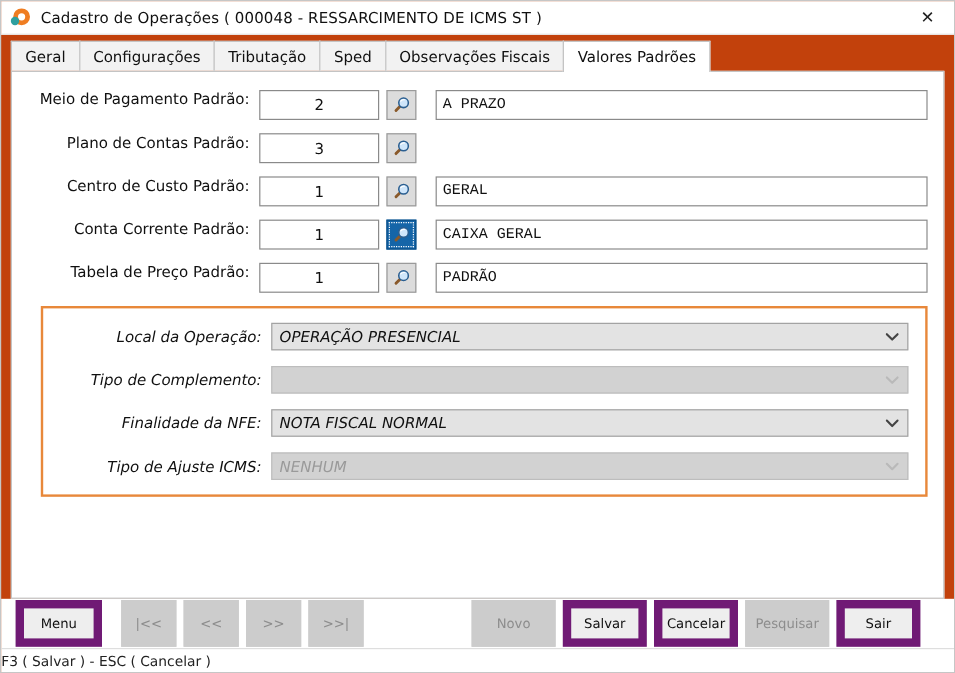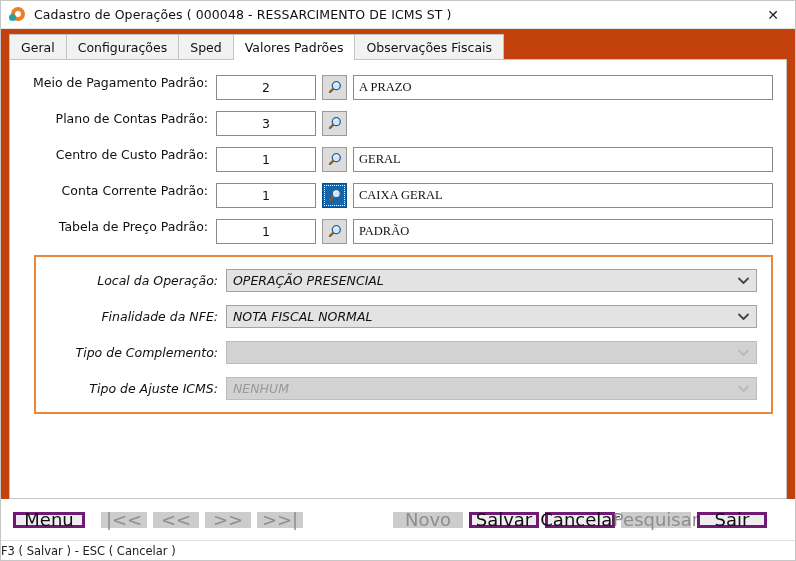--- a/index.html
+++ b/index.html
@@ -149,32 +149,32 @@
     border: 1px solid #0b4f88;
   }
   .mag-btn.focused::after {
     content: "";
     position: absolute;
     left: 1px; top: 1px; right: 1px; bottom: 1px;
     border: 1px dotted #ffffff;
   }
   .desc-input {
     height: 25px;
-    margin-left: 6px;
+    margin-left: 16px;
     border: 1px solid #8a8a8a;
     background: #ffffff;
     font-size: 12.5px;
     color: #101010;
     line-height: 23px;
     padding-left: 5px;
     flex: 1 1 auto;
     margin-right: 13px;
     white-space: nowrap;
     overflow: hidden;
-    font-family: Liberation Serif, serif;
+    font-family: Liberation Mono, monospace;
   }
 
   
   .orange-group {
     margin: 7px 13px 0 24px;
     border: 2px solid #e8883a;
     background: #ffffff;
     padding: 12px 0 12px 0;
   }
   .row-dd {
@@ -223,24 +223,24 @@
   .dd-arrow svg { display: block; }
 
   
   .buttonbar {
     height: 41px; min-height: 41px;
     display: flex; align-items: center;
     padding: 0 12px;
     background: #ffffff;
   }
   .btn {
-    height: 16px;
-    border: 3px solid #701a75;
+    height: 39px;
+    border: 7px solid #701a75;
     background: #eeeeee;
-    font-size: 18px;
+    font-size: 11px;
     color: #101010;
     display: flex; align-items: center; justify-content: center;
     cursor: pointer;
     margin-right: 6px;
     white-space: nowrap;
     font-family: "DejaVu Sans", "Liberation Sans", sans-serif;
   }
   .btn.disabled {
     background: #cccccc;
     border-color: #cccccc;
@@ -272,23 +272,24 @@
       <div class="ring"></div>
         <div class="dot"></div>
     </div>
     <div class="title-text">Cadastro de Operações ( 000048 - RESSARCIMENTO DE ICMS ST )</div>
     <div class="close-btn">✕</div>
   </div>
 
   <div class="tabstrip" id="tabstrip">
       <div class="tab">Geral</div>
       <div class="tab">Configurações</div>
+      <div class="tab">Tributação</div>
       <div class="tab">Sped</div>
+      <div class="tab">Observações Fiscais</div>
       <div class="tab active">Valores Padrões</div>
-      <div class="tab">Observações Fiscais</div>
     </div>
 
   <div class="panel">
 
     <div class="lookup-rows" id="lookup-rows">
         <div class="row">
           <div class="lbl">Meio de Pagamento Padrão:</div>
           <div class="code-input">2</div>
           <div class="mag-btn">
             <svg width="15" height="15" viewBox="0 0 15 15">
@@ -355,37 +356,37 @@
             <div class="dropdown">
               <span class="dd-text">OPERAÇÃO PRESENCIAL</span>
               <span class="dd-arrow">
                 <svg width="11" height="8" viewBox="0 0 11 8">
                   <path d="M1 1.5 L5.5 6 L10 1.5" fill="none" stroke="#444444" stroke-width="1.8" stroke-linecap="round" stroke-linejoin="round"></path>
                 </svg>
               </span>
             </div>
           </div>
           <div class="row-dd">
+            <div class="lbl">Tipo de Complemento:</div>
+            <div class="dropdown disabled">
+              <span class="dd-text"></span>
+              <span class="dd-arrow">
+                <svg width="11" height="8" viewBox="0 0 11 8">
+                  <path d="M1 1.5 L5.5 6 L10 1.5" fill="none" stroke="#b9b9b9" stroke-width="1.8" stroke-linecap="round" stroke-linejoin="round"></path>
+                </svg>
+              </span>
+            </div>
+          </div>
+          <div class="row-dd">
             <div class="lbl">Finalidade da NFE:</div>
             <div class="dropdown">
               <span class="dd-text">NOTA FISCAL NORMAL</span>
               <span class="dd-arrow">
                 <svg width="11" height="8" viewBox="0 0 11 8">
                   <path d="M1 1.5 L5.5 6 L10 1.5" fill="none" stroke="#444444" stroke-width="1.8" stroke-linecap="round" stroke-linejoin="round"></path>
-                </svg>
-              </span>
-            </div>
-          </div>
-          <div class="row-dd">
-            <div class="lbl">Tipo de Complemento:</div>
-            <div class="dropdown disabled">
-              <span class="dd-text"></span>
-              <span class="dd-arrow">
-                <svg width="11" height="8" viewBox="0 0 11 8">
-                  <path d="M1 1.5 L5.5 6 L10 1.5" fill="none" stroke="#b9b9b9" stroke-width="1.8" stroke-linecap="round" stroke-linejoin="round"></path>
                 </svg>
               </span>
             </div>
           </div>
           <div class="row-dd">
             <div class="lbl">Tipo de Ajuste ICMS:</div>
             <div class="dropdown disabled">
               <span class="dd-text">NENHUM</span>
               <span class="dd-arrow">
                 <svg width="11" height="8" viewBox="0 0 11 8">

